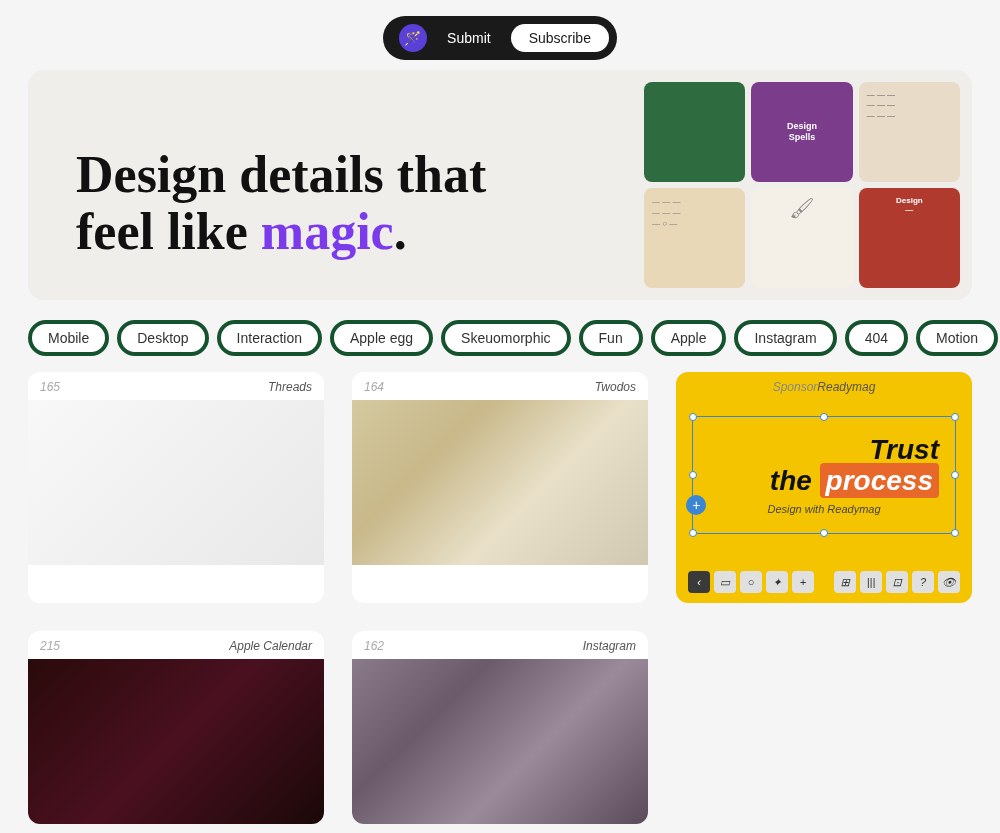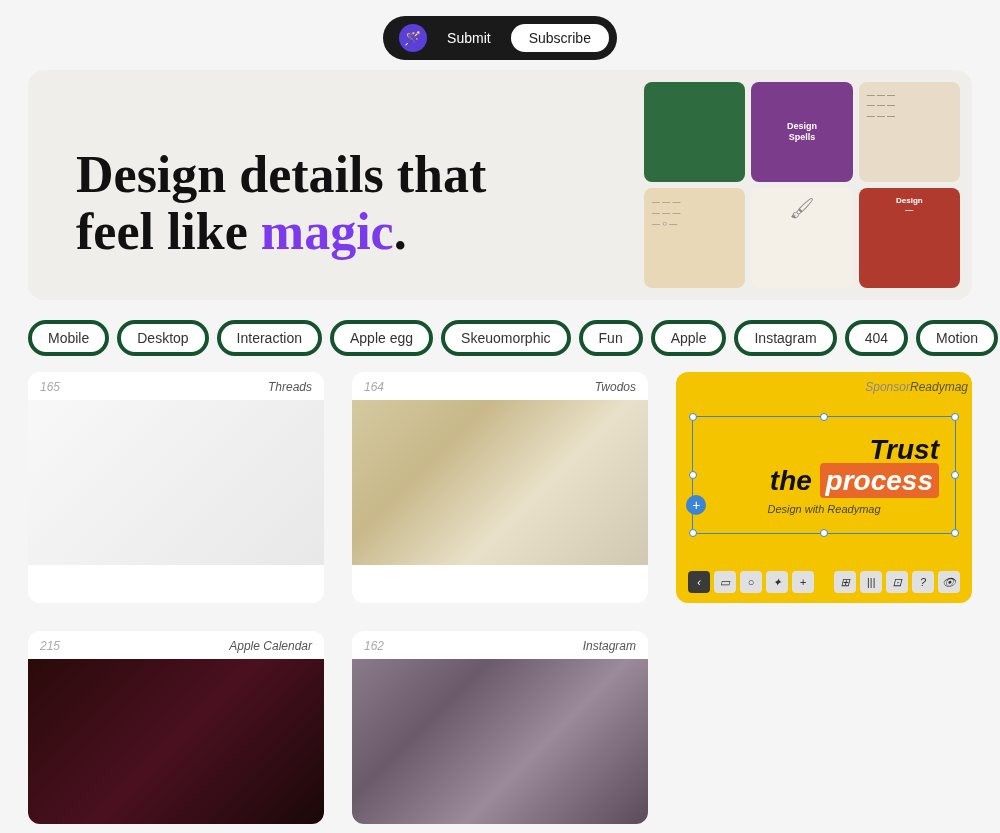--- a/index.html
+++ b/index.html
@@ -140,22 +140,22 @@
     .card-source { color: #555; font-weight: 500; }
 
     
     .card-sponsor {
       background: #f5c400;
       border-radius: 12px;
       overflow: hidden;
     }
     .sponsor-meta {
       display: flex;
-      justify-content: flex-end;
-      padding: 8px 4px 6px;
+      justify-content: center;
+      padding: 8px 20px 6px;
       font-size: 12px;
     }
     .sponsor-label { color: #888; }
     .sponsor-source { color: #555; font-weight: 500; }
     .sponsor-content {
       padding: 16px;
       position: relative;
       min-height: 165px;
     }
     .sponsor-selection {

